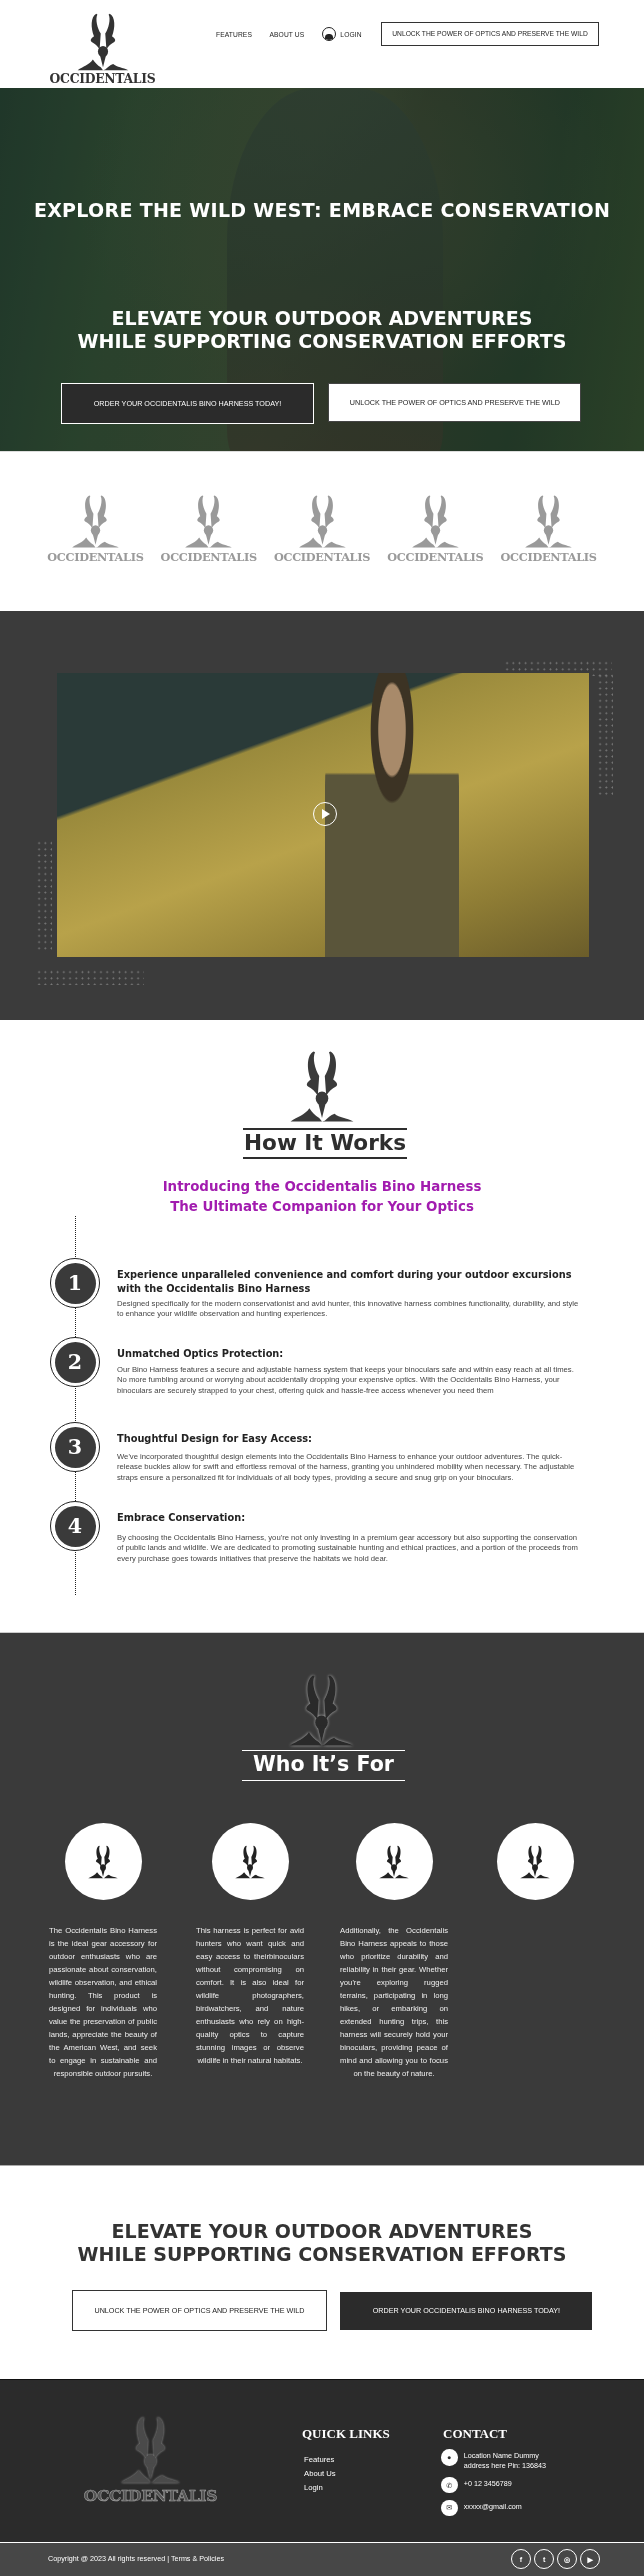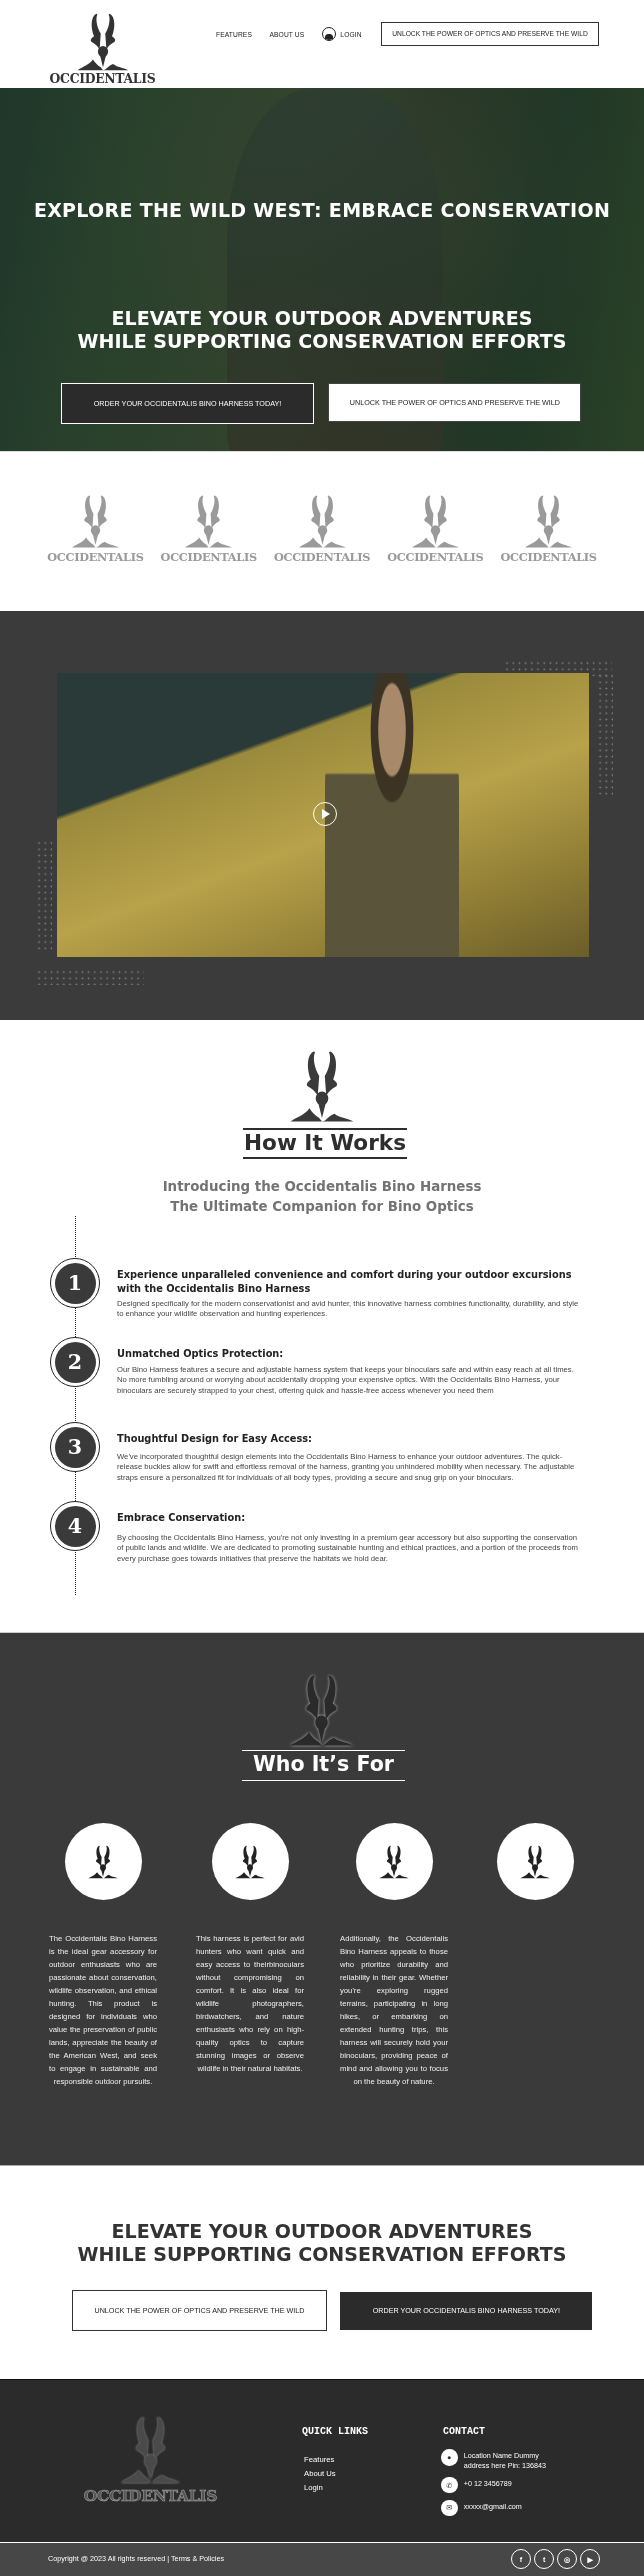--- a/index.html
+++ b/index.html
@@ -44,48 +44,48 @@
   .video .person { position: absolute; left: 268px; top: 0; width: 134px; height: 284px; background: radial-gradient(ellipse at 50% 20%, #a88a6a 0 14%, #3c3324 15% 22%, transparent 23%), linear-gradient(180deg, transparent 0 35%, #5a553a 36% 100%); border-radius: 40% 40% 0 0; }
   .play { position: absolute; left: 256px; top: 129px; width: 24px; height: 24px; border: 1.5px solid #fff; border-radius: 50%; display: flex; align-items: center; justify-content: center; }
   .play i { width: 0; height: 0; border-left: 8.2px solid #fff; border-top: 5.2px solid transparent; border-bottom: 5.2px solid transparent; margin-left: 2.1px; }
   .dots { position: absolute; background-image: radial-gradient(#7a7a7a 0.8px, transparent 1px); background-size: 6.2px 6.2px; }
   .btn-outline-w { position: absolute; left: 205px; top: 933px; width: 253px; height: 41px; border: 1.5px solid #fff; color: #fff; display: flex; align-items: center; justify-content: center; font-size: 7.2px; }
 
   
   .how { position: absolute; top: 1020px; left: 0; width: 644px; height: 612px; background: #fff; }
   .how-logo { position: absolute; left: 242px; top: 28px; width: 160px; display: flex; flex-direction: column; align-items: center; }
   .how-title { position: absolute; left: 243px; top: 108px; width: 164px; border-top: 2.1px solid #2e2e2e; border-bottom: 2.1px solid #2e2e2e; text-align: center; font-family: "DejaVu Sans", sans-serif; font-weight: bold; font-size: 21.6px; line-height: 24px; padding: 1px 0 2.1px; color: #2e2e2e; }
-  .how-intro { position: absolute; top: 157px; left: 0; width: 100%; text-align: center; font-family: "DejaVu Sans", sans-serif; font-weight: bold; font-size: 13.4px; line-height: 19.6px; color: #737373; }
+  .how-intro { position: absolute; top: 157px; left: 0; width: 100%; text-align: center; font-family: "DejaVu Sans", sans-serif; font-weight: bold; font-size: 13.4px; line-height: 19.6px; color: #a21caf; }
   .timeline { position: absolute; left: 75px; top: 196px; height: 379px; border-left: 1.5px dotted #222; }
   .step { position: absolute; left: 50px; width: 541px; }
   .step-num { position: absolute; left: 0; top: 0; width: 50px; height: 50px; border-radius: 50%; border: 1.5px solid #222; background: #fff; display: flex; align-items: center; justify-content: center; }
   .step-num span { width: 41px; height: 41px; border-radius: 50%; background: #3a3a3a; color: #fff; display: flex; align-items: center; justify-content: center; font-family: "DejaVu Serif", serif; font-weight: bold; font-size: 20.6px; }
   .step h3 { position: absolute; left: 67px; font-family: "DejaVu Sans", sans-serif; font-weight: bold; font-size: 9.8px; line-height: 14px; color: #222; width: 464px; }
   .step p { position: absolute; left: 67px; font-size: 7.7px; line-height: 10.3px; color: #444; width: 466px; }
 
   
   .who { position: absolute; top: 1632px; left: 0; width: 644px; height: 534px; background: #3a3a3a; border-top: 1px solid #ccc; }
   .who-logo { position: absolute; left: 252px; top: 39px; width: 139px; display: flex; flex-direction: column; align-items: center; }
   .who-title { position: absolute; left: 242px; top: 117px; width: 163px; border-top: 1.5px solid #fff; border-bottom: 1.5px solid #fff; text-align: center; font-family: "DejaVu Sans", sans-serif; font-weight: bold; font-size: 20.6px; line-height: 23px; padding: 2.1px 0 4.1px; color: #fff; }
   .who-cards { position: absolute; top: 190px; left: 0; width: 100%; }
   .who-card { position: absolute; width: 108px; text-align: center; }
   .who-circle { width: 77px; height: 77px; background: #fff; border-radius: 50%; margin: 0 auto; display: flex; align-items: center; justify-content: center; }
-  .who-card p { margin-top: 32px; color: #f0f0f0; font-size: 7.7px; line-height: 13px; text-align: justify; text-align-last: center; }
+  .who-card p { margin-top: 24px; color: #f0f0f0; font-size: 7.7px; line-height: 13px; text-align: justify; text-align-last: center; }
 
   
   .cta { position: absolute; top: 2165px; left: 0; width: 644px; height: 214px; background: #fff; border-top: 1px solid #aaa; }
   .cta-title { position: absolute; top: 54px; left: 0; width: 100%; text-align: center; font-family: "DejaVu Sans", sans-serif; font-weight: bold; font-size: 19px; line-height: 23px; color: #333; }
   .cta-btns { position: absolute; top: 124px; left: 72px; display: flex; gap: 13.4px; align-items: flex-start; }
   .cta-btns .btn-light { width: 255px; height: 41px; border: 1.5px solid #333; }
   .cta-btns .btn-dark { width: 252px; height: 38px; border: none; margin-top: 1.5px; }
 
   
   .footer { position: absolute; top: 2379px; left: 0; width: 644px; height: 163px; background: #2b2b2b; border-top: 1px solid #111; }
   .footer-logo { position: absolute; left: 81px; top: 25px; width: 139px; height: 109px; display: flex; flex-direction: column; align-items: center; justify-content: center; }
-  .f-col-title { position: absolute; color: #fff; font-family: Liberation Mono, monospace; font-weight: bold; font-size: 10px; }
+  .f-col-title { position: absolute; color: #fff; font-family: Liberation Serif, serif; font-weight: bold; font-size: 13px; }
   .f-links a { display: block; color: #fff; font-size: 7.7px; text-decoration: none; margin-bottom: 5.2px; }
   .f-contact { position: absolute; left: 441px; top: 69px; }
   .f-contact .row { display: flex; align-items: flex-start; gap: 6.2px; margin-bottom: 6.2px; }
   .f-ico { width: 16.5px; height: 16.5px; border-radius: 50%; background: #fff; display: flex; align-items: center; justify-content: center; font-size: 7.2px; color: #2b2b2b; flex: 0 0 16.5px; }
   .f-contact .txt { color: #fff; font-size: 7.2px; line-height: 9.8px; padding-top: 2.1px; }
   .bottom { position: absolute; top: 2543px; left: 0; width: 644px; height: 33px; background: #474747; }
   .copy { position: absolute; left: 48px; top: 11.3px; color: #fff; font-size: 7.2px; }
   .social { position: absolute; left: 511px; top: 6.2px; display: flex; gap: 3.1px; }
   .social span { width: 20px; height: 20px; border: 0.8px solid #fff; border-radius: 50%; display: flex; align-items: center; justify-content: center; color: #fff; font-size: 7.2px; font-weight: bold; }
 
@@ -196,21 +196,21 @@
 
 <section class="how">
   <div class="how-logo">
     <svg width="82" height="77" style="color:#3a3a3a" viewBox="0 0 160 150">
         <use href="#antelope"></use>
       </svg>
   </div>
   <h2 class="how-title">How It Works</h2>
   <div class="how-intro">
     <div>Introducing the Occidentalis Bino Harness</div>
-    <div>The Ultimate Companion for Bino Optics</div>
+    <div>The Ultimate Companion for Your Optics</div>
   </div>
   <div class="timeline"></div>
 
   <div class="step" style="top:238px">
     <div class="step-num">
         <span>1</span>
       </div>
     <h3 style="top:10.3px">Experience unparalleled convenience and comfort during your outdoor excursions with the Occidentalis Bino Harness</h3>
     <p style="top:41px">Designed specifically for the modern conservationist and avid hunter, this innovative harness combines functionality, durability, and style to enhance your wildlife observation and hunting experiences.</p>
   </div>

